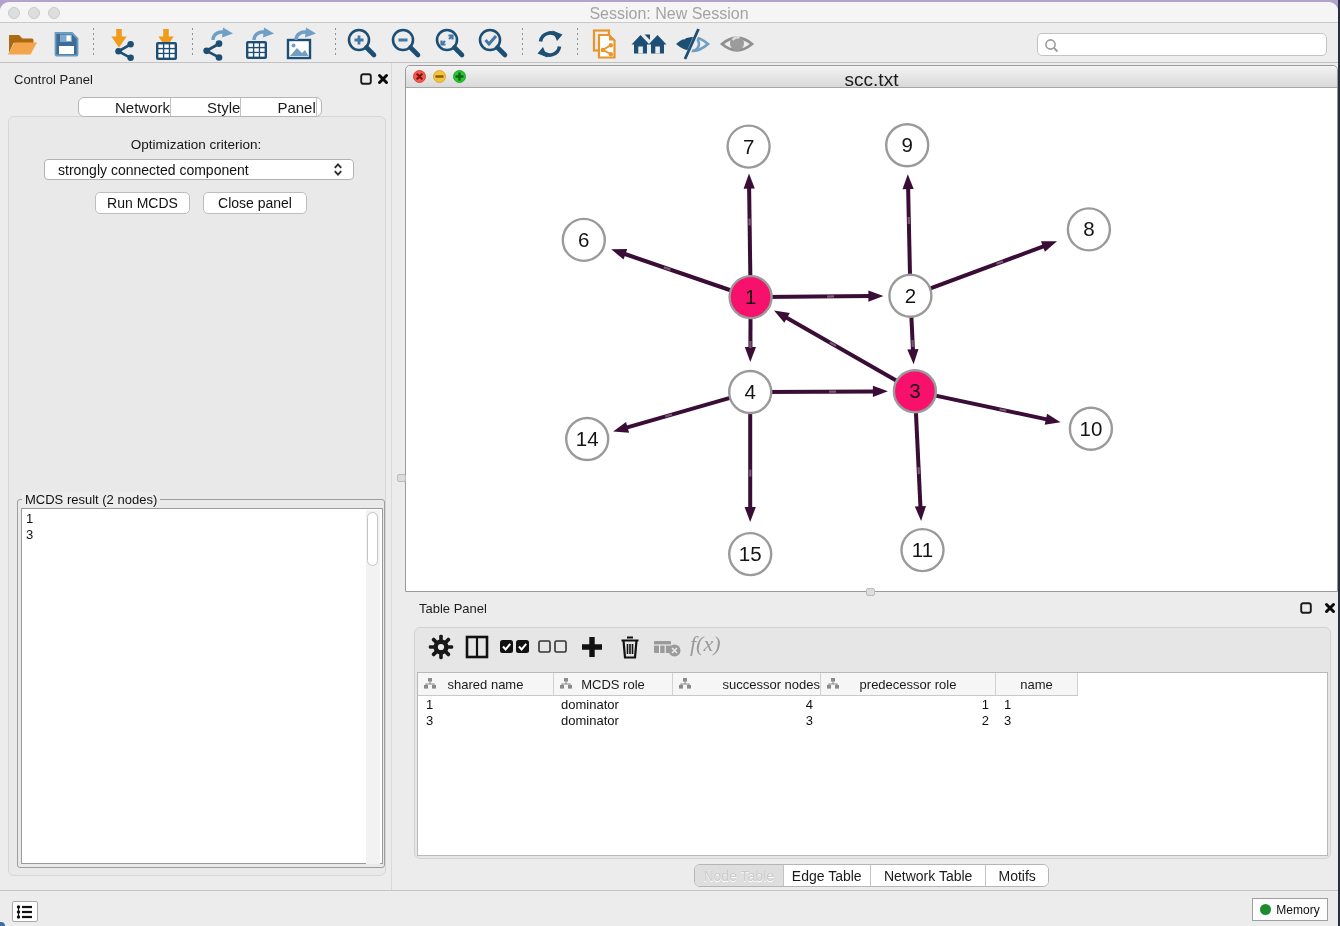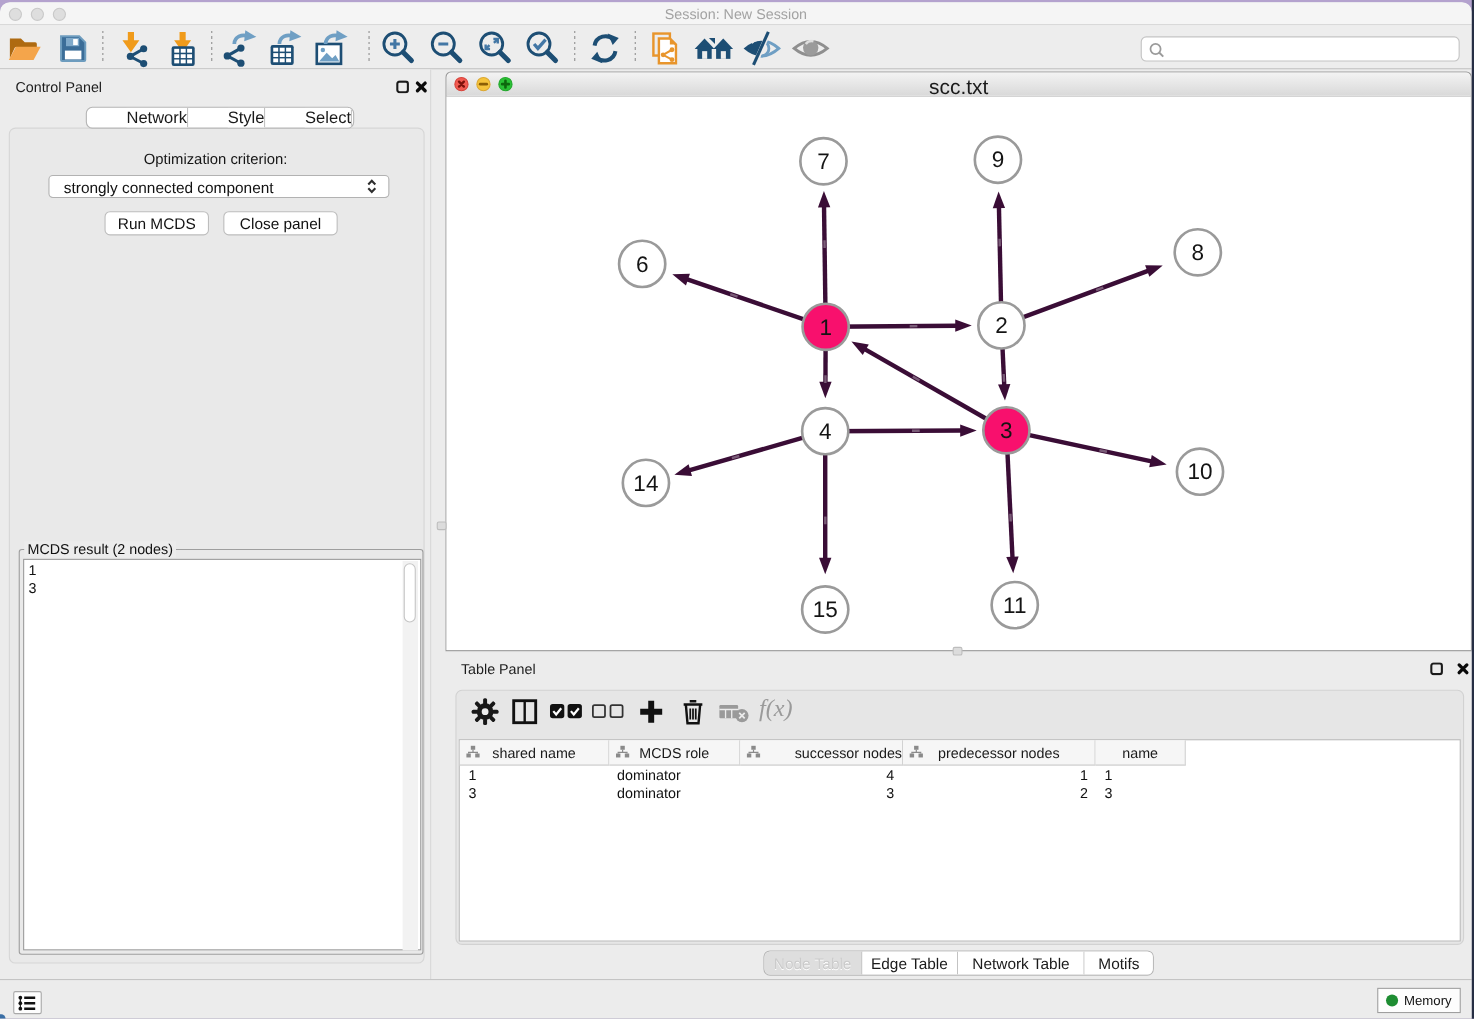--- a/index.html
+++ b/index.html
@@ -1,21 +1,21 @@
 <!DOCTYPE html>
 <html><head><meta charset="utf-8"><style>
 *{margin:0;padding:0;box-sizing:border-box}
 html,body{width:1340px;height:926px;overflow:hidden}
 body{font-family:"Liberation Sans",sans-serif;background:#2a3144;}
 #desk{position:absolute;left:0;top:0;width:1340px;height:926px;background:#b4a2ce;}
 #win{position:absolute;left:0;top:2px;width:1338px;height:924px;background:#ececec;border-radius:9px 9px 0 0;overflow:hidden;}
 .abs{position:absolute;}
 #titlebar{left:0;top:0;width:1338px;height:21px;background:#f5f5f5;border-bottom:1px solid #c9c9c9;border-radius:9px 9px 0 0;}
 .tl{position:absolute;top:5px;width:12px;height:12px;border-radius:50%;background:#dedede;border:1px solid #c9c9c9;}
-#wtitle{position:absolute;top:3px;left:0;width:1338px;text-align:center;font-size:13px;color:#a3a3a3;}
+#wtitle{position:absolute;top:3px;left:0;width:1338px;text-align:center;font-size:16px;color:#a3a3a3;}
 #toolbar{left:0;top:21px;width:1338px;height:40px;background:#ededed;border-bottom:1px solid #c2c2c2;}
 .tbi{position:absolute;top:3px;width:36px;height:36px;}
 .tsep{position:absolute;top:5px;height:28px;width:1px;background:repeating-linear-gradient(to bottom,#8f8f8f 0 2px,rgba(0,0,0,0) 2px 5px);}
 #searchbox{position:absolute;left:1037px;top:10px;width:290px;height:23px;background:#fff;border:1px solid #c3c3c3;border-radius:5px;}
 
 #cpanel{left:0;top:61px;width:392px;height:827px;background:#ececec;}
 .phead{font-size:13px;color:#1d1d1d;}
 .wicon{position:absolute;width:12px;height:12px;}
 .tabg{position:absolute;display:flex;height:20px;border:1px solid #b5b5b5;border-radius:6px;overflow:hidden;background:#fff;}
 .tab{height:100%;display:flex;align-items:center;justify-content:center;font-size:15px;color:#1a1a1a;background:#fff;border-right:1px solid #c3c3c3;margin-left:36px;}
@@ -233,21 +233,21 @@
 <svg class="wicon" style="left:360px;top:10px" viewBox="0 0 12 12">
         <rect x="1.2" y="1.2" width="9.6" height="9.6" rx="2" fill="none" stroke="#1a1a1a" stroke-width="1.9"></rect>
       </svg>
 <svg class="wicon" style="left:377px;top:10px" viewBox="0 0 12 12">
         <path d="M2.5 2.5 L9.5 9.5 M9.5 2.5 L2.5 9.5" stroke="#0a0a0a" stroke-width="3" stroke-linecap="round"></path>
       </svg>
 <div id="cpcontent"></div>
 <div class="tabg" style="left:78px;top:34px;width:244px">
 <div class="tab" style="width:73px">Network</div>
 <div class="tab" style="width:53px">Style</div>
-<div class="tab" style="width:60px">Select</div>
+<div class="tab" style="width:60px">Panel</div>
 <div class="tab tabsel" style="width:58px">MCDS</div>
 </div>
 <div class="abs" style="left:0;top:74px;width:392px;text-align:center;font-size:13.5px;color:#151515">Optimization criterion:</div>
 <div id="dd" style="top:96px">strongly connected component<svg width="14" height="16" viewBox="0 0 14 16" style="position:absolute;right:8px;top:2px">
           <path d="M3.8 5.8 L7 2.4 L10.2 5.8" fill="none" stroke="#2e2e2e" stroke-width="1.9"></path>
           <path d="M3.8 9.2 L7 12.6 L10.2 9.2" fill="none" stroke="#2e2e2e" stroke-width="1.9"></path>
         </svg></div>
 <div class="btn" style="left:95px;top:129px;width:95px;height:22px">Run MCDS</div>
 <div class="btn" style="left:203px;top:129px;width:104px;height:22px">Close panel</div>
 <div id="grpbox" style="top:436px">
@@ -445,21 +445,21 @@
         </div>
 <div class="thdr" style="left:403px;width:175px">
           <span style="position:absolute;left:5px;top:4px"><svg width="14" height="13" viewBox="0 0 14 13" style="margin-right:6px">
               <g fill="#8a8a8a">
                 <rect x="5" y="1" width="4" height="3.6"></rect>
                 <rect x="1" y="8" width="4" height="3.6"></rect>
                 <rect x="9" y="8" width="4" height="3.6"></rect>
                 <path d="M7 4.5 V7 M3 8 V7 H11 V8" stroke="#8a8a8a" stroke-width="1.1" fill="none"></path>
               </g>
             </svg></span>
-          <span style="width:100%;text-align:center">predecessor nodes</span>
+          <span style="width:100%;text-align:center">predecessor role</span>
         </div>
 <div class="thdr" style="left:578px;width:82px">
           <span style="width:100%;text-align:center">name</span>
         </div>
 <div class="trow" style="left:8px;top:24px">1</div>
 <div class="trow" style="left:143px;top:24px">dominator</div>
 <div class="trow" style="left:255px;top:24px;width:140px;text-align:right">4</div>
 <div class="trow" style="left:403px;top:24px;width:168px;text-align:right">1</div>
 <div class="trow" style="left:586px;top:24px">1</div>
 <div class="trow" style="left:8px;top:40px">3</div>

